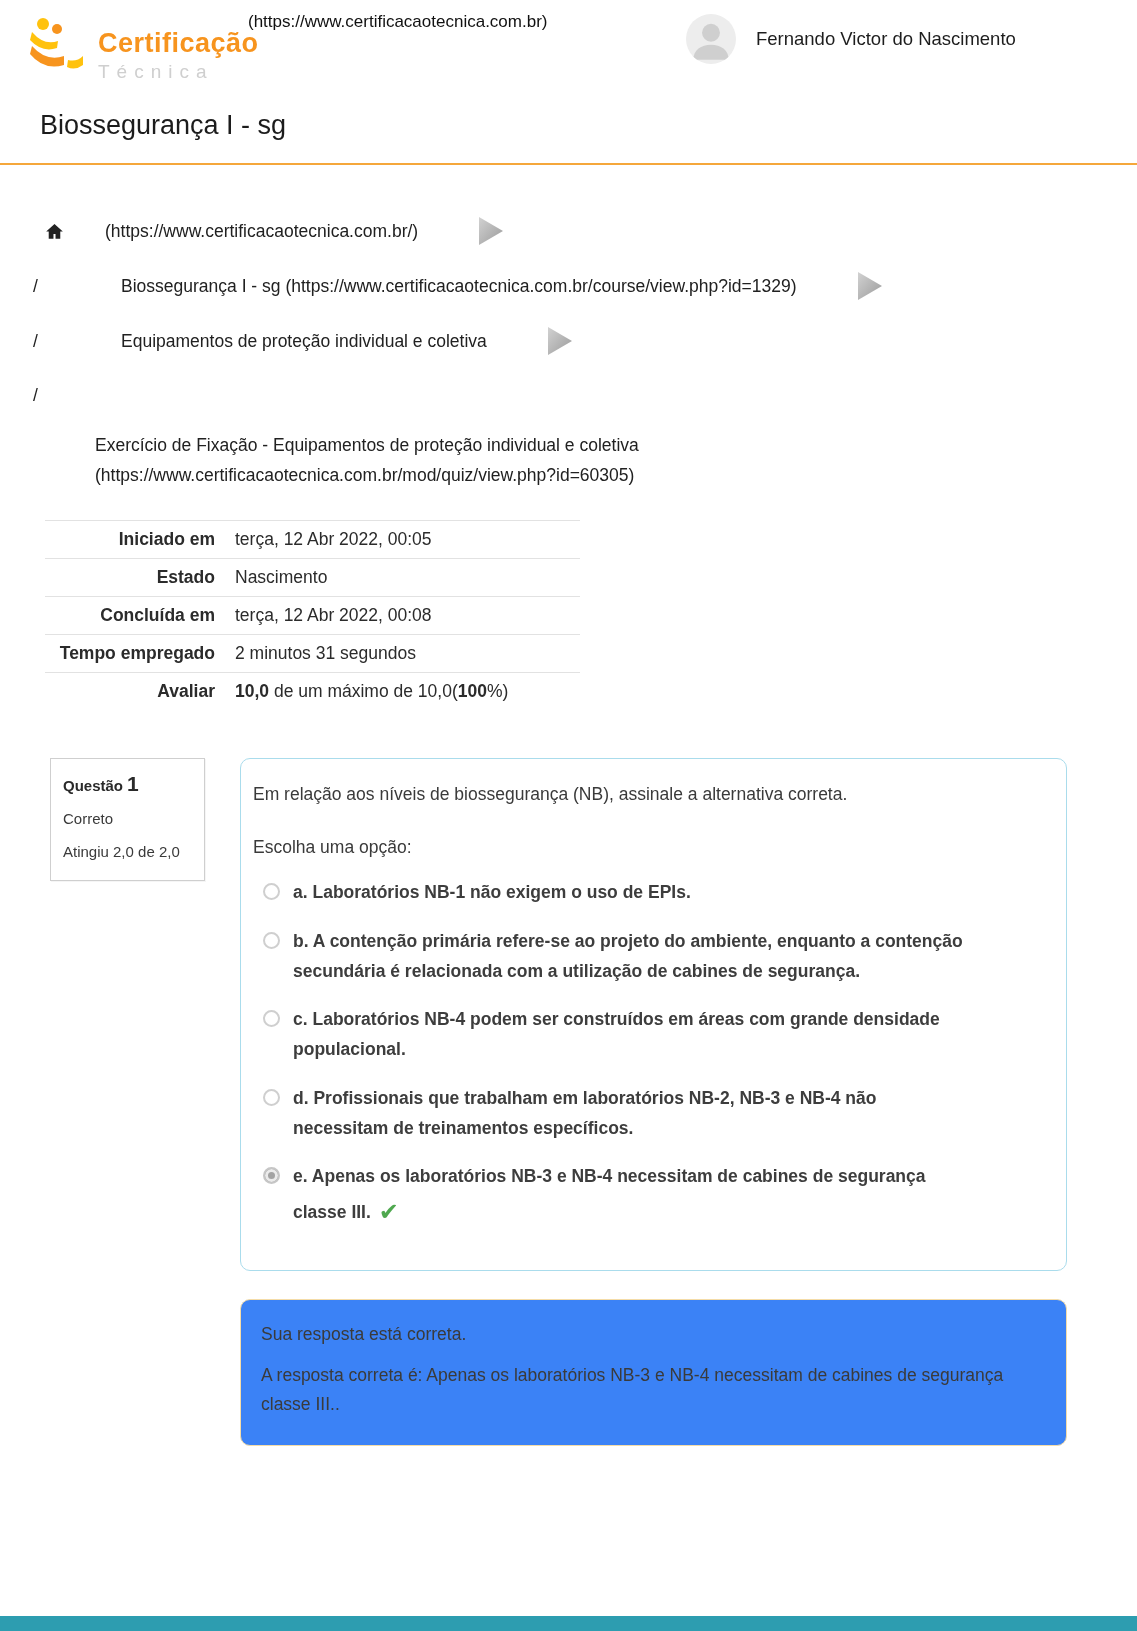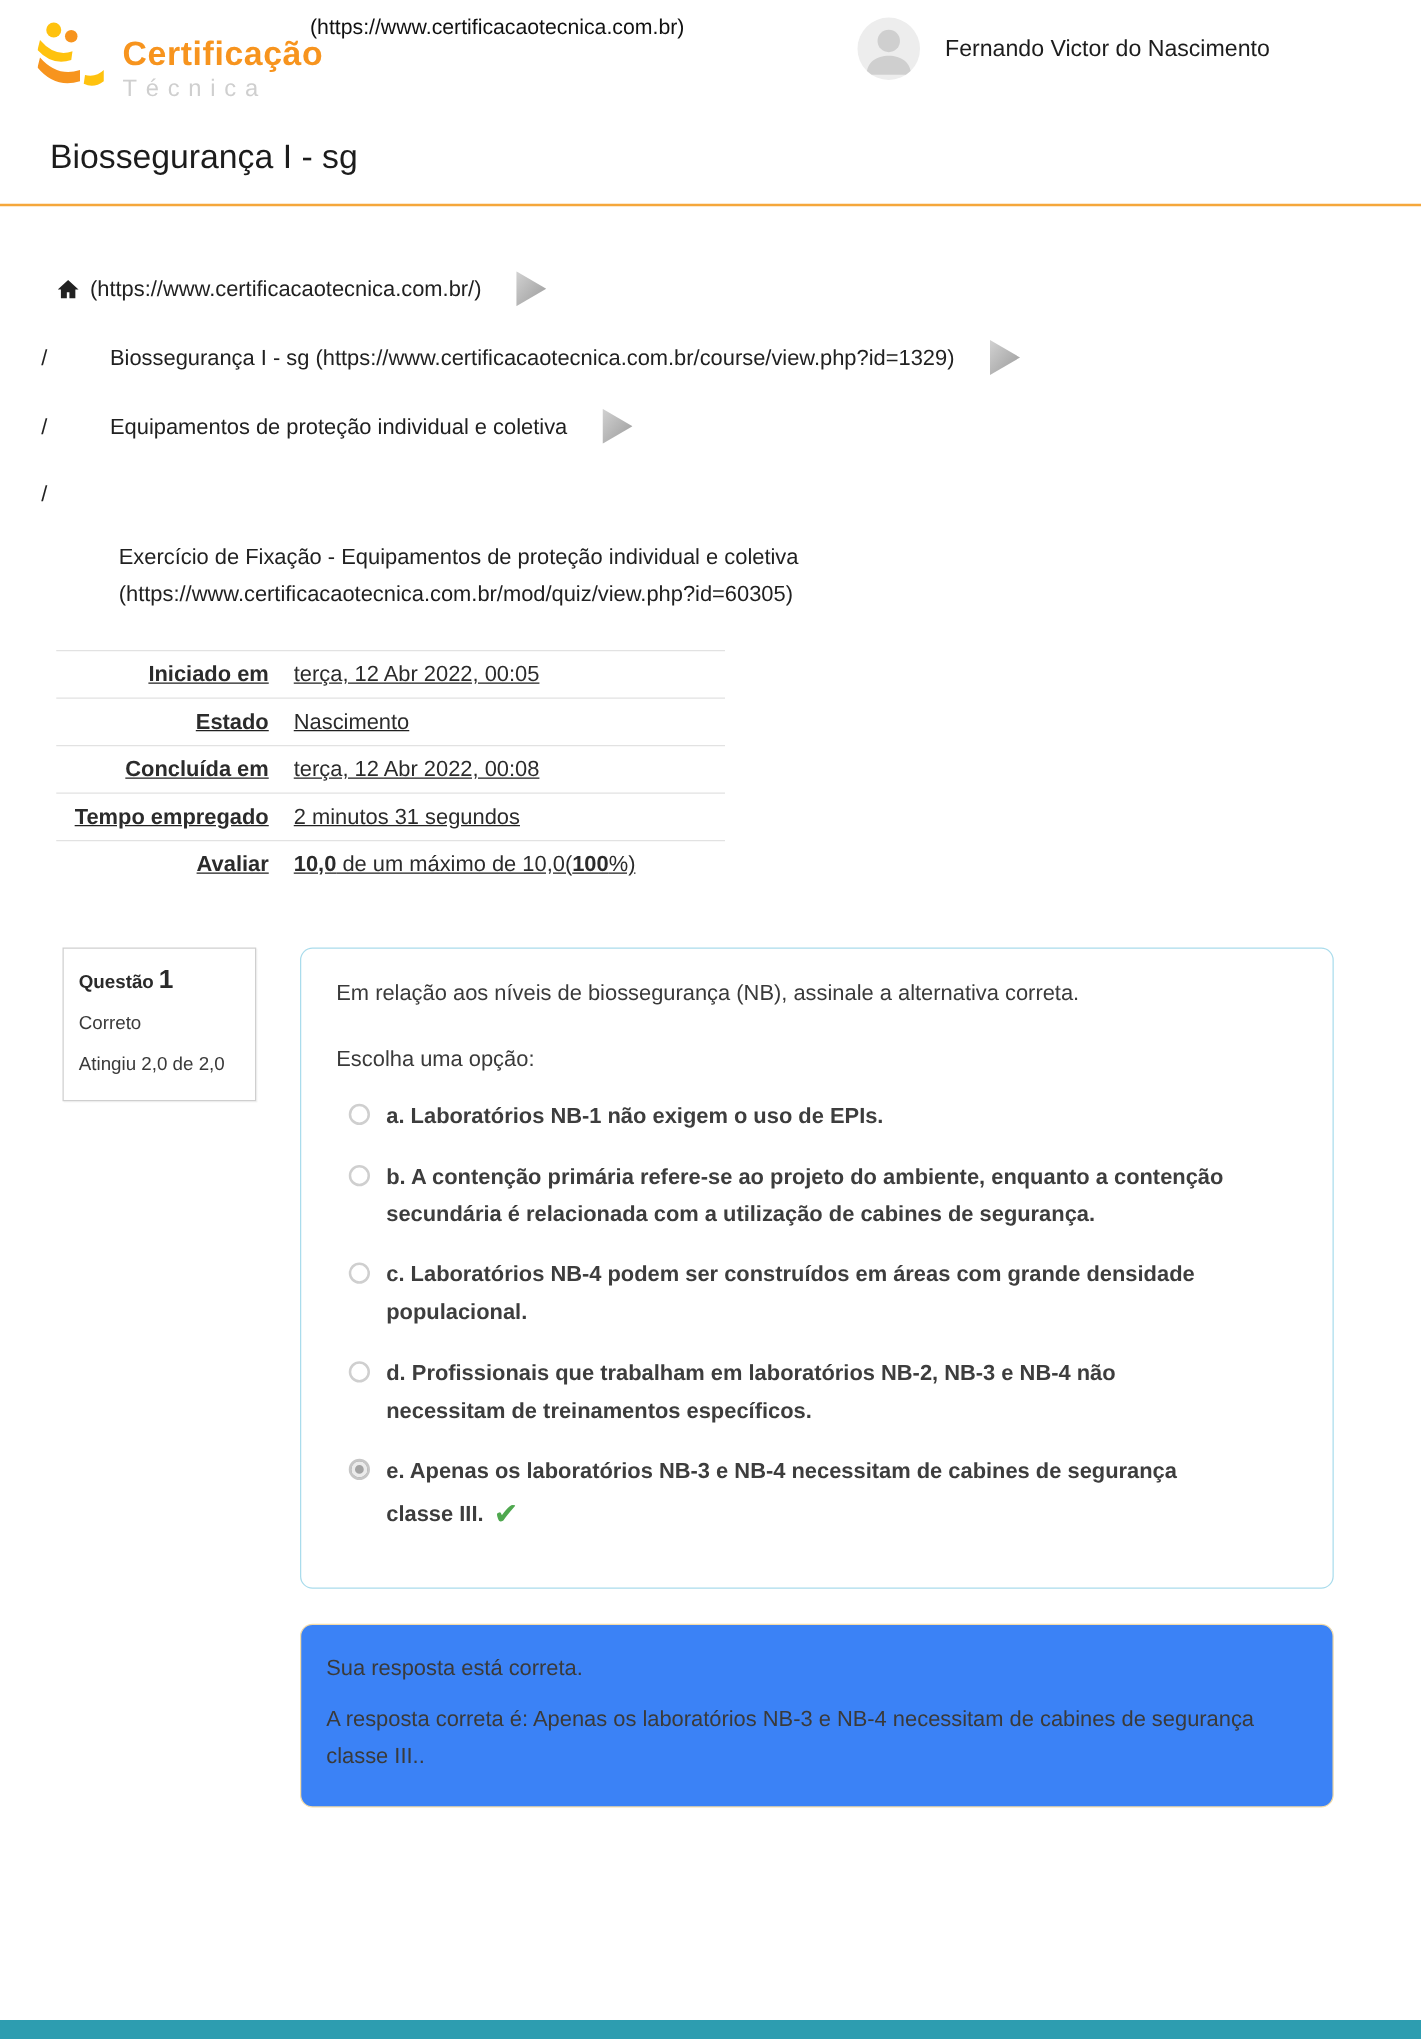--- a/index.html
+++ b/index.html
@@ -23,30 +23,30 @@
   .user { position: absolute; left: 686px; top: 14px; display: flex; align-items: center; gap: 20px; }
   .avatar { width: 50px; height: 50px; border-radius: 50%; background: #ededed; overflow: hidden; flex: none; }
   .user-name { font-size: 18.5px; color: #1d1d1d; }
 
   
   .page-title { font-size: 27px; font-weight: 400; color: #1c1c1c; margin: 22px 0 0 40px; }
   .title-rule { border-bottom: 2px solid #f5a73b; margin-top: 22px; width: 100%; }
 
   
   .breadcrumb { margin: 52px 0 0 33px; font-size: 17.5px; }
-  .crumb-line { display: flex; align-items: center; margin-bottom: 27px; min-height: 26px; }
+  .crumb-line { display: flex; align-items: center; margin-bottom: 27px; min-height: 26px; gap: 33px; }
   .crumb-line .sep { width: 55px; flex: none; color: #222; }
   .crumb-line.first { padding-left: 12px; }
   .home-icon { width: 19px; height: 19px; margin-right: 8px; flex: none; }
   .tri { margin-left: 28px; flex: none; }
   .crumb-line.just-sep { margin-bottom: 16px; }
   .quiz-link-block { margin: 22px 0 0 62px; max-width: 650px; line-height: 30px; font-size: 17.5px; }
 
   
-  .summary { margin: 30px 0 0 45px; width: 535px; font-size: 17.5px; text-decoration: underline; }
+  .summary { margin: 30px 0 0 45px; width: 535px; font-size: 17.5px; }
   .srow { display: flex; align-items: baseline; padding: 8px 0; border-bottom: 1px solid #e2e2e2; }
   .srow:first-child { border-top: 1px solid #e2e2e2; }
   .srow.last { border-bottom: none; }
   .slabel { width: 190px; flex: none; text-align: right; font-weight: bold; padding-right: 20px; color: #2b2b2b; }
   .svalue { flex: 1; color: #2b2b2b; }
 
   
   .question-section { display: flex; margin: 48px 0 0 50px; align-items: flex-start; }
   .q-info {
     width: 155px; flex: none;
@@ -54,21 +54,21 @@
     padding: 13px 12px 16px 12px;
     box-shadow: 1px 1px 0 rgba(0,0,0,.04);
   }
   .q-info .q-no-line { font-size: 15px; font-weight: bold; color: #2a2a2a; }
   .q-info .q-no { font-size: 21px; margin-left: 4px; }
   .q-info .q-state { font-size: 15px; color: #3a3a3a; margin-top: 14px; }
   .q-info .q-points { font-size: 15px; color: #3a3a3a; margin-top: 14px; line-height: 1.5; }
   .q-main-col { margin-left: 35px; width: 827px; }
   .q-box {
     border: 1px solid #aadcec; border-radius: 10px;
-    padding: 25px 20px 18px 28px; background: #fff;
+    padding: 25px 20px 18px 12px; background: #fff;
   }
   .q-text { font-size: 17.5px; color: #3a3a3a; }
   .q-prompt { font-size: 17.5px; color: #3a3a3a; margin-top: 32px; }
   .options { margin-top: 20px; }
   .option { display: flex; align-items: flex-start; margin-bottom: 19px; cursor: pointer; }
   .radio {
     width: 17px; height: 17px; flex: none;
     border: 2px solid #cfcfcf; border-radius: 50%;
     background: #fff; margin: 5px 13px 0 10px;
   }

